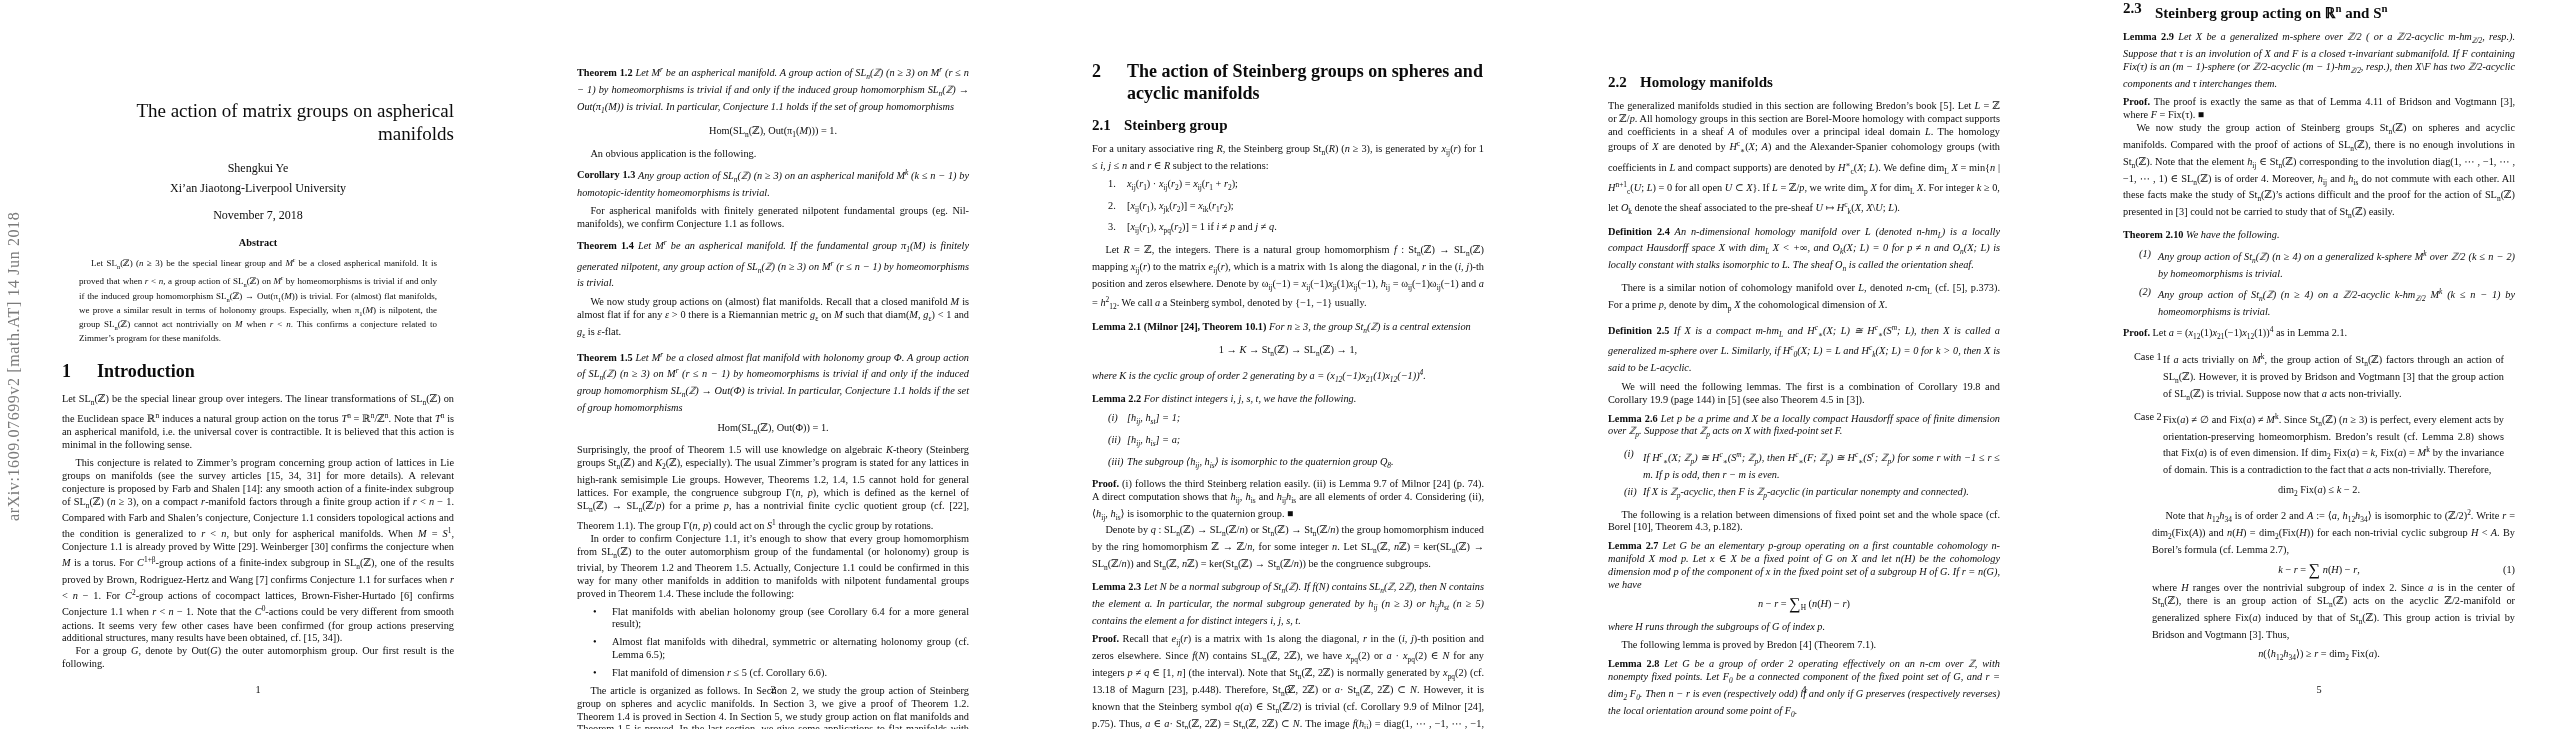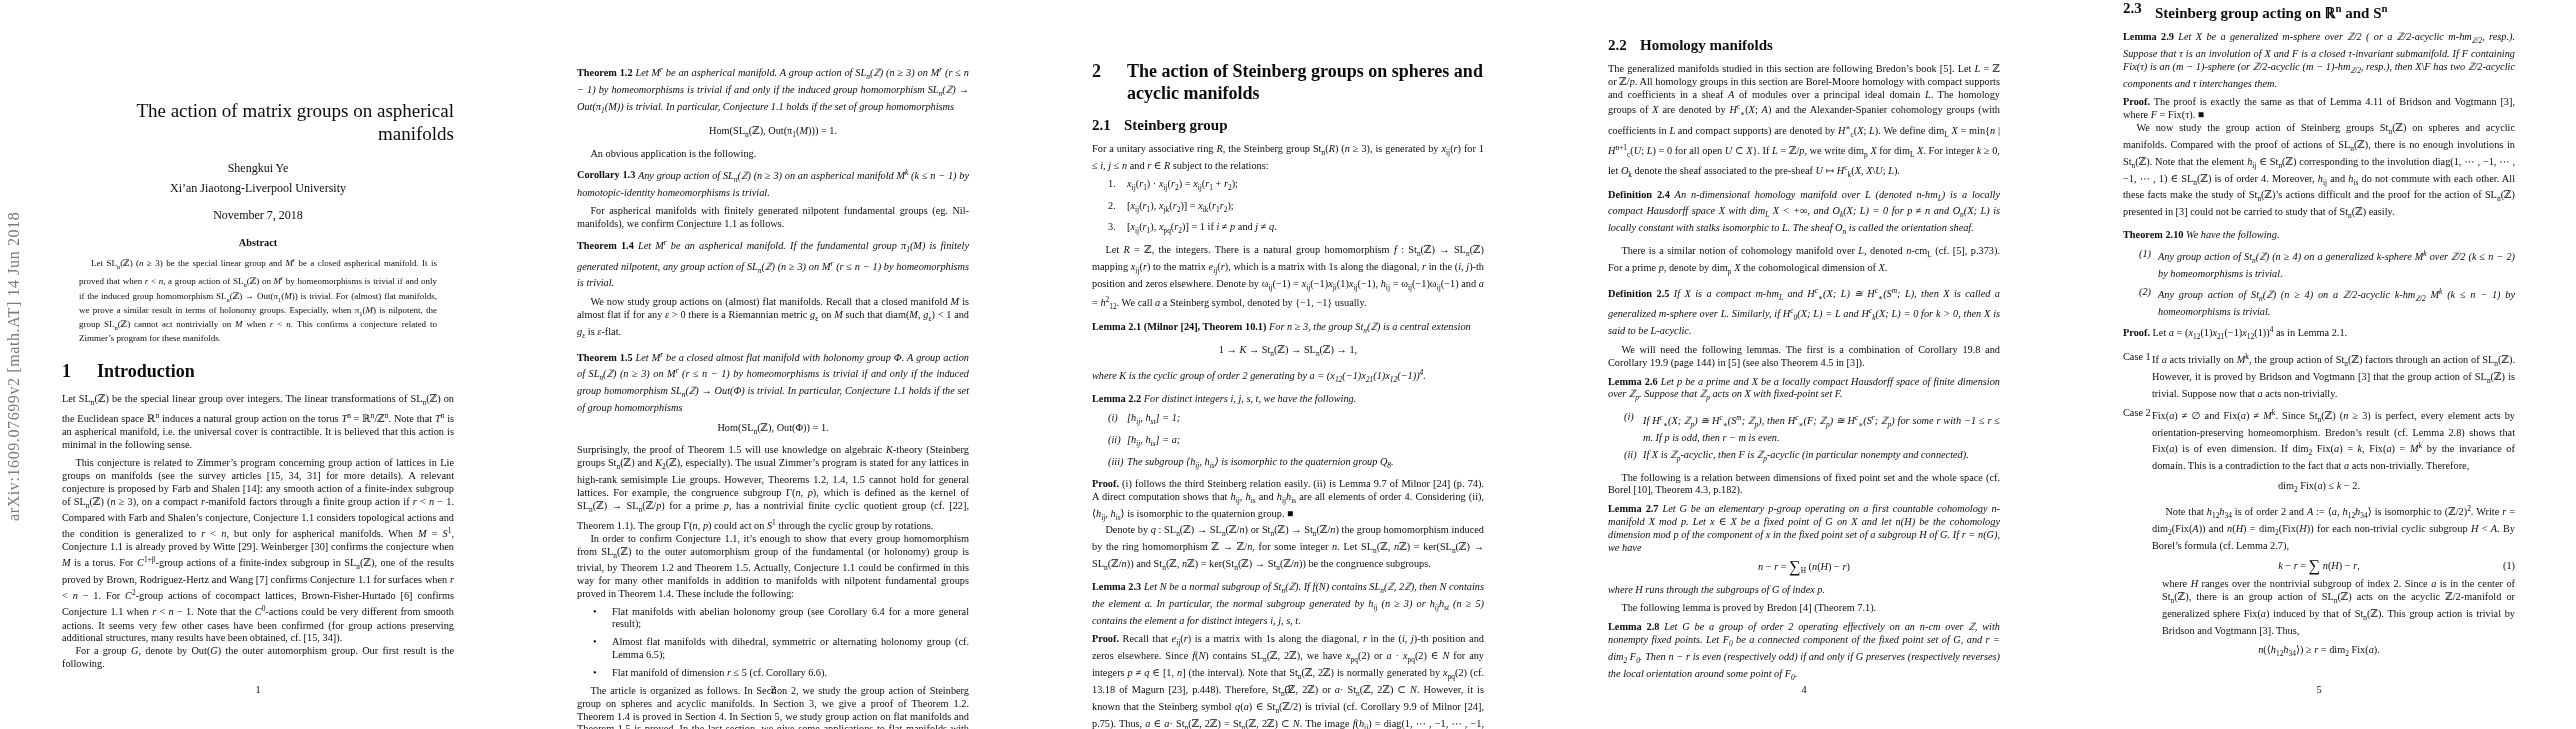--- a/index.html
+++ b/index.html
@@ -16,21 +16,21 @@
   .fml{margin:5.5px 0;font-size:10.3px;line-height:14px;text-align:center;font-style:normal;position:relative;}
   .eqno{position:absolute;right:0;top:0.6px;}
   .sum{font-size:16px;line-height:12px;vertical-align:-2.4px;}
   .sec{display:flex;font-weight:bold;font-size:18px;line-height:22px;margin:0 0 11px 0;}
   .sec .num{flex:0 0 35px;}
   .sub{display:flex;font-weight:bold;font-size:15px;line-height:17.6px;margin:13.4px 0 8.5px 0;}
   .sub .num{flex:0 0 32px;}
   .item{position:relative;padding-left:35px;margin:4.9px 0;font-size:10.3px;line-height:12.8px;text-align:justify;}
   .ilbl{position:absolute;left:16px;}
   .it{font-style:italic;}
-  .case{position:relative;padding-left:29px;margin:6px 0;font-size:10.3px;line-height:12.8px;text-align:justify;}
+  .case{position:relative;padding-left:29px;margin:6px 11px;font-size:10.3px;line-height:12.8px;text-align:justify;}
   .clbl{position:absolute;left:0;}
   .cpar{margin:6px 0 6px 29px;text-indent:13.4px;}
   .title{margin:100px 0 0 0;text-align:right;font-size:19px;line-height:22.5px;}
   .author{margin-top:16.4px;text-align:center;font-size:12px;}
   .affil{margin-top:4.3px;text-align:center;font-size:12px;}
   .date{margin-top:12.8px;text-align:center;font-size:12px;}
   .absh{margin-top:14px;text-align:center;font-weight:bold;font-size:10.3px;}
   .abs{margin:5.5px 17px 0 17px;font-size:9px;line-height:11.5px;text-align:justify;text-indent:12px;}
   .footer{position:absolute;top:684px;left:62px;width:392px;text-align:center;font-size:10.3px;}
   .wm{position:absolute;left:4.9px;top:521px;transform:rotate(-90deg);transform-origin:0 0;
@@ -153,21 +153,21 @@
     <div class="thm">
       <span class="lbl">Lemma 2.3</span>
       <span>Let N be a normal subgroup of St<sub>n</sub>(ℤ). If f(N) contains SL<sub>n</sub>(ℤ, 2ℤ), then N contains the element a. In particular, the normal subgroup generated by h<sub>ij</sub> (n ≥ 3) or h<sub>ij</sub>h<sub>st</sub> (n ≥ 5) contains the element a for distinct integers i, j, s, t.</span>
     </div>
     <p class="par"><b>Proof.</b> Recall that <i>e</i><sub>ij</sub>(<i>r</i>) is a matrix with 1s along the diagonal, <i>r</i> in the (<i>i</i>, <i>j</i>)-th position and zeros elsewhere. Since <i>f</i>(<i>N</i>) contains SL<sub>n</sub>(ℤ, 2ℤ), we have <i>x</i><sub>pq</sub>(2) or <i>a</i> · <i>x</i><sub>pq</sub>(2) ∈ <i>N</i> for any integers <i>p</i> ≠ <i>q</i> ∈ [1, <i>n</i>] (the interval). Note that St<sub>n</sub>(ℤ, 2ℤ) is normally generated by <i>x</i><sub>pq</sub>(2) (cf. 13.18 of Magurn [23], p.448). Therefore, St<sub>n</sub>(ℤ, 2ℤ) or <i>a</i>· St<sub>n</sub>(ℤ, 2ℤ) ⊂ <i>N</i>. However, it is known that the Steinberg symbol <i>q</i>(<i>a</i>) ∈ St<sub>n</sub>(ℤ/2) is trivial (cf. Corollary 9.9 of Milnor [24], p.75). Thus, <i>a</i> ∈ <i>a</i>· St<sub>n</sub>(ℤ, 2ℤ) = St<sub>n</sub>(ℤ, 2ℤ) ⊂ <i>N</i>. The image <i>f</i>(<i>h</i><sub>ij</sub>) = diag(1, ⋯ , −1, ⋯ , −1, ⋯ , 1) (or <i>f</i>(<i>h</i><i>h</i>)) normally generates the congruence subgroup SL(ℤ, 2ℤ) (cf. Ye [33]). The proof is finished.  ■</p>
   </div>
   <div class="footer">3</div>
 </div>
 
 <div class="page" id="pg4">
-  <div class="col" style="padding-top:37px">
+  <div class="col" style="padding-top:74px">
     <div class="sub" style="margin-top:0">
       <span class="num">2.2</span>
       <span>Homology manifolds</span>
     </div>
     <p class="par">The generalized manifolds studied in this section are following Bredon’s book [5]. Let <i>L</i> = ℤ or ℤ/<i>p</i>. All homology groups in this section are Borel-Moore homology with compact supports and coefficients in a sheaf <i>A</i> of modules over a principal ideal domain <i>L</i>. The homology groups of <i>X</i> are denoted by <i>H</i><sup>c</sup><sub>∗</sub>(<i>X</i>; <i>A</i>) and the Alexander-Spanier cohomology groups (with coefficients in <i>L</i> and compact supports) are denoted by <i>H</i><sup>∗</sup><sub>c</sub>(<i>X</i>; <i>L</i>). We define dim<sub>L</sub> <i>X</i> = min{<i>n</i> | <i>H</i><sup>n+1</sup><sub>c</sub>(<i>U</i>; <i>L</i>) = 0 for all open <i>U</i> ⊂ <i>X</i>}. If <i>L</i> = ℤ/<i>p</i>, we write dim<sub>p</sub> <i>X</i> for dim<sub>L</sub> <i>X</i>. For integer <i>k</i> ≥ 0, let <i>O</i><sub>k</sub> denote the sheaf associated to the pre-sheaf <i>U</i> ↦ <i>H</i><sup>c</sup><sub>k</sub>(<i>X</i>, <i>X</i>\<i>U</i>; <i>L</i>).</p>
     <div class="thm">
       <span class="lbl">Definition 2.4</span>
       <span>An n-dimensional homology manifold over L (denoted n-hm<sub>L</sub>) is a locally compact Hausdorff space X with dim<sub>L</sub> X &lt; +∞, and O<sub>k</sub>(X; L) = 0 for p ≠ n and O<sub>n</sub>(X; L) is locally constant with stalks isomorphic to L. The sheaf O<sub>n</sub> is called the orientation sheaf.</span>
     </div>
     <p class="par ind">There is a similar notion of cohomology manifold over <i>L</i>, denoted <i>n</i>-cm<sub>L</sub> (cf. [5], p.373). For a prime <i>p</i>, denote by dim<sub>p</sub> <i>X</i> the cohomological dimension of <i>X</i>.</p>
@@ -236,18 +236,18 @@
     <div class="case">
       <span class="clbl">Case 2</span>
       <span>Fix(<i>a</i>) ≠ ∅ and Fix(<i>a</i>) ≠ <i>M</i><sup>k</sup>. Since St<sub>n</sub>(ℤ) (<i>n</i> ≥ 3) is perfect, every element acts by orientation-preserving homeomorphism. Bredon’s result (cf. Lemma 2.8) shows that Fix(<i>a</i>) is of even dimension. If dim<sub>2</sub> Fix(<i>a</i>) = <i>k</i>, Fix(<i>a</i>) = <i>M</i><sup>k</sup> by the invariance of domain. This is a contradiction to the fact that <i>a</i> acts non-trivially. Therefore,</span>
     </div>
     <div class="fml">dim<sub>2</sub> Fix(<i>a</i>) ≤ <i>k</i> − 2.</div>
     <p class="par cpar">Note that <i>h</i><sub>12</sub><i>h</i><sub>34</sub> is of order 2 and <i>A</i> := ⟨<i>a</i>, <i>h</i><sub>12</sub><i>h</i><sub>34</sub>⟩ is isomorphic to (ℤ/2)<sup>2</sup>. Write <i>r</i> = dim<sub>2</sub>(Fix(<i>A</i>)) and <i>n</i>(<i>H</i>) = dim<sub>2</sub>(Fix(<i>H</i>)) for each non-trivial cyclic subgroup <i>H</i> &lt; <i>A</i>. By Borel’s formula (cf. Lemma 2.7),</p>
     <div class="fml">
       <span><i>k</i> − <i>r</i> = <span class="sum">∑</span> <i>n</i>(<i>H</i>) − <i>r</i>,</span>
       <span class="eqno">(1)</span>
     </div>
-    <p class="par" style="margin-left:39px">where <i>H</i> ranges over the nontrivial subgroup of index 2. Since <i>a</i> is in the center of St<sub>n</sub>(ℤ), there is an group action of SL<sub>n</sub>(ℤ) acts on the acyclic ℤ/2-manifold or generalized sphere Fix(<i>a</i>) induced by that of St<sub>n</sub>(ℤ). This group action is trivial by Bridson and Vogtmann [3]. Thus,</p>
+    <p class="par" style="margin-left:29px">where <i>H</i> ranges over the nontrivial subgroup of index 2. Since <i>a</i> is in the center of St<sub>n</sub>(ℤ), there is an group action of SL<sub>n</sub>(ℤ) acts on the acyclic ℤ/2-manifold or generalized sphere Fix(<i>a</i>) induced by that of St<sub>n</sub>(ℤ). This group action is trivial by Bridson and Vogtmann [3]. Thus,</p>
     <div class="fml"><i>n</i>(⟨<i>h</i><sub>12</sub><i>h</i><sub>34</sub>⟩) ≥ <i>r</i> = dim<sub>2</sub> Fix(<i>a</i>).</div>
   </div>
   <div class="footer">5</div>
 </div>
 
 
 </body></html>

